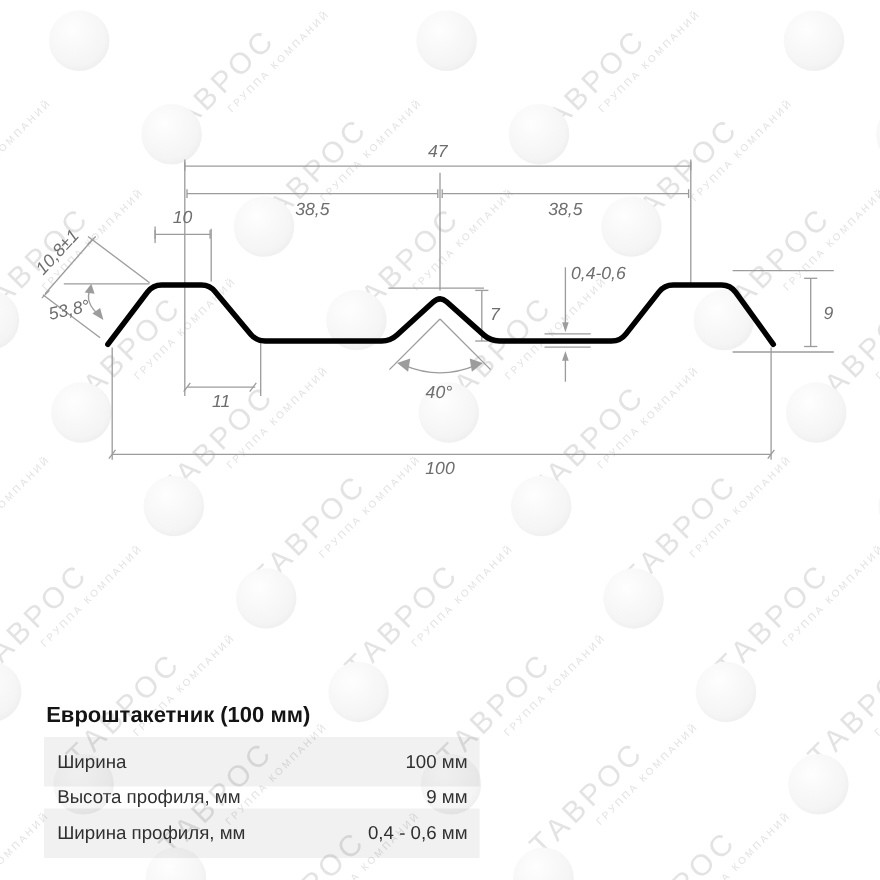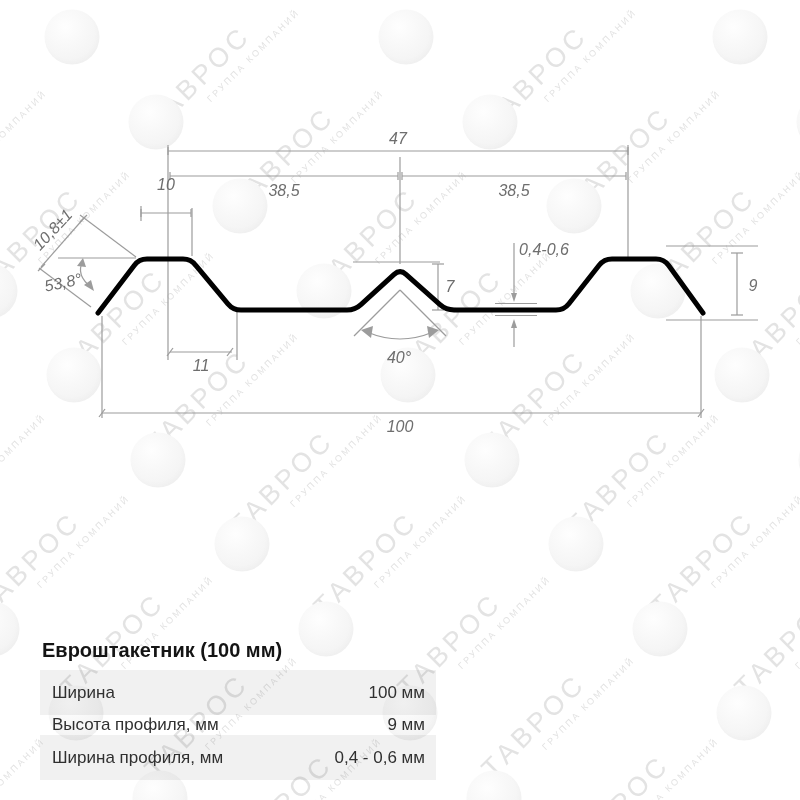--- a/index.html
+++ b/index.html
@@ -251,21 +251,21 @@
          L440,304.7 Q446,310 454,310
          L556,310 Q564,310 568.9,303.7
          L599.1,265.3 Q604,259 612,259
          L656,259 Q664,259 668.7,265.5
          L703,313" fill="none" stroke="#010101" stroke-width="5" stroke-linecap="round" stroke-linejoin="round"></path>
   </svg>
 
   <div class="dim-label" style="left:398px;top:139px">47</div>
   <div class="dim-label" style="left:284px;top:191px">38,5</div>
   <div class="dim-label" style="left:514px;top:191px">38,5</div>
-  <div class="dim-label" style="left:166px;top:185px">10</div>
+  <div class="dim-label" style="left:166px;top:199px">10</div>
   <div class="dim-label rot47" style="left:53px;top:230px">10,8±1</div>
   <div class="dim-label rot12" style="left:63px;top:283px">53,8°</div>
   <div class="dim-label" style="left:201px;top:366px">11</div>
   <div class="dim-label" style="left:400px;top:427px">100</div>
   <div class="dim-label" style="left:450px;top:287px">7</div>
   <div class="dim-label" style="left:544px;top:250px">0,4-0,6</div>
   <div class="dim-label" style="left:753px;top:286px">9</div>
   <div class="dim-label" style="left:399px;top:358px">40°</div>
 
   <div id="product-title">Евроштакетник (100 мм)</div>

